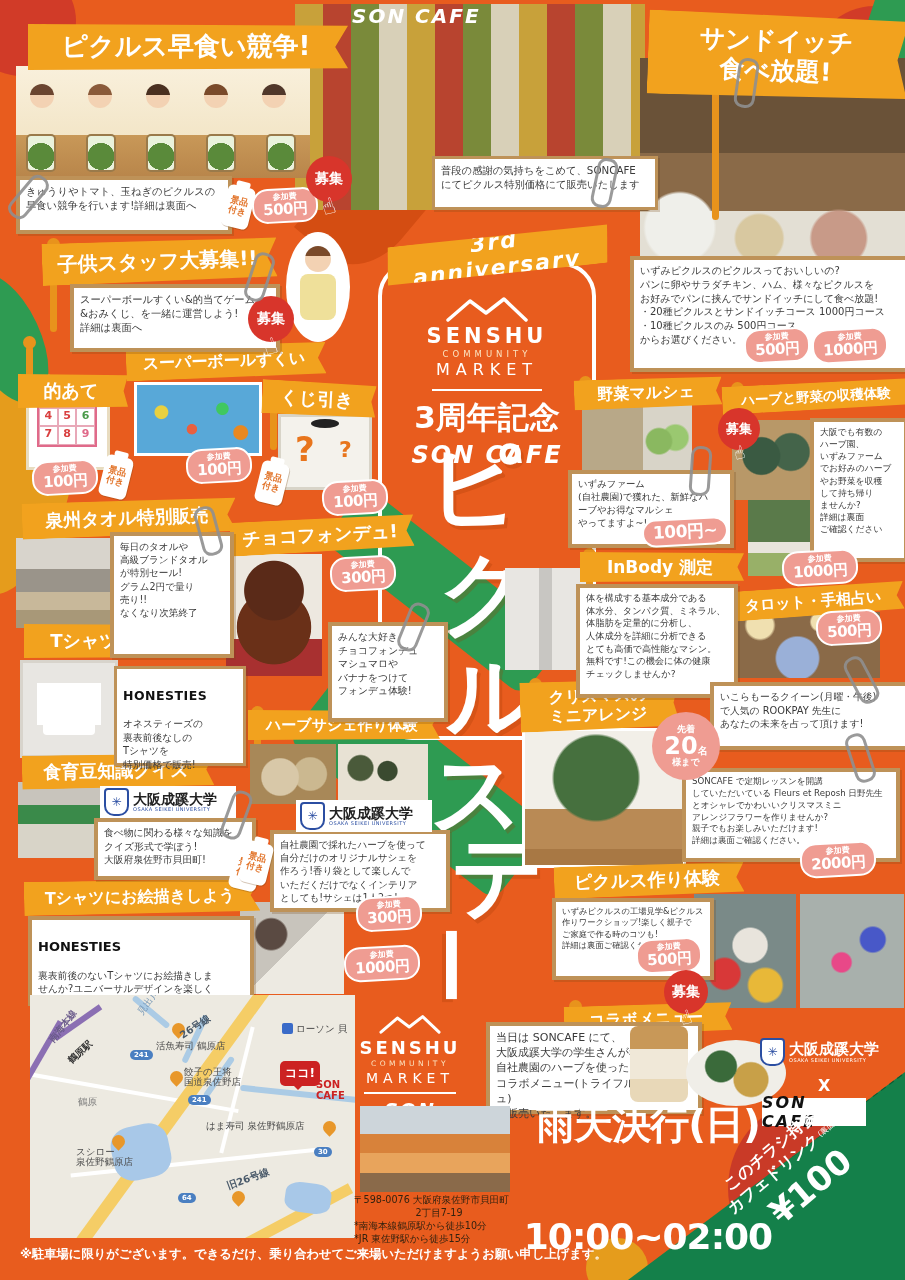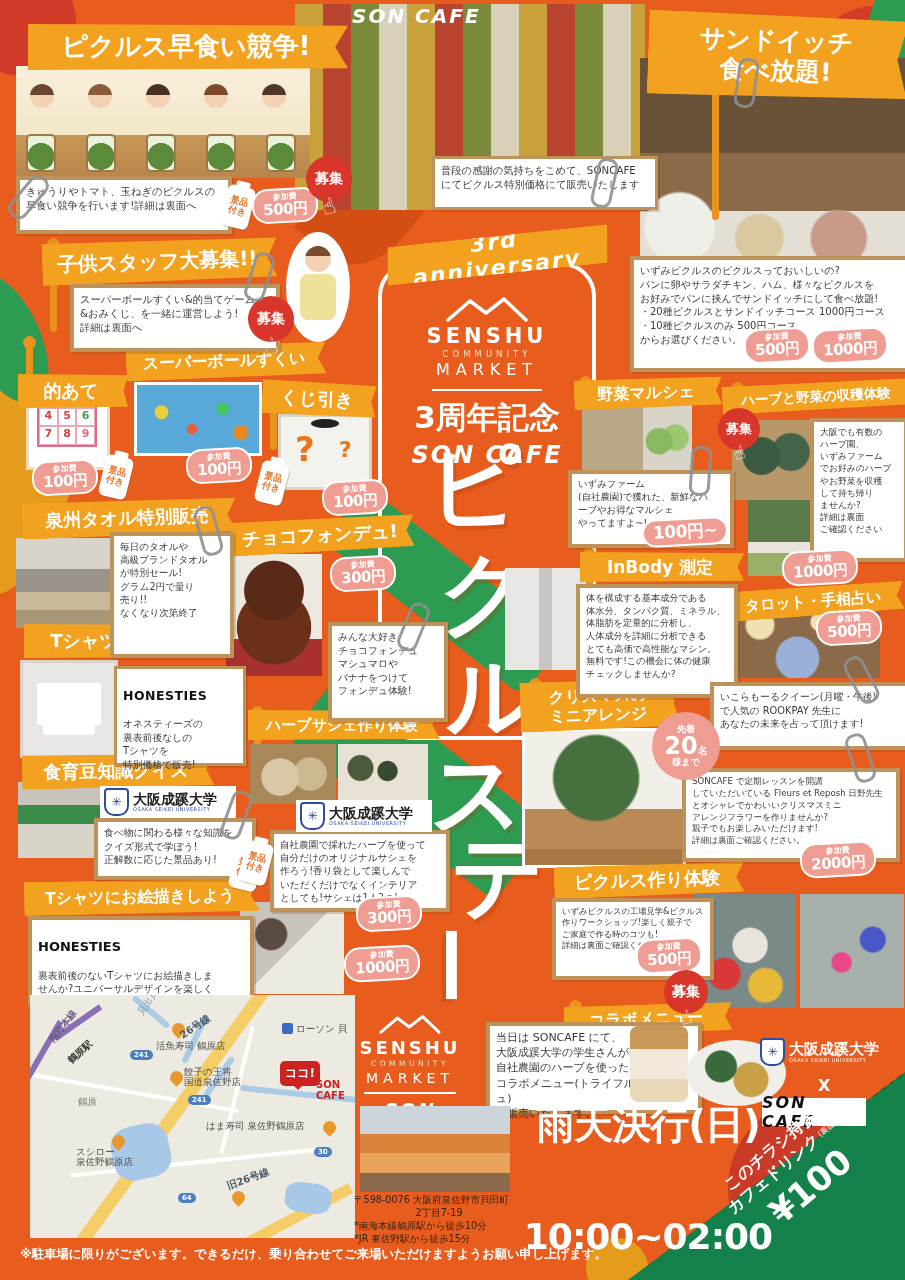--- a/index.html
+++ b/index.html
@@ -268,21 +268,21 @@
   <div class="photo" style="left:18px;top:782px;width:86px;height:76px;border:none;background:linear-gradient(180deg,#C8C4BC 0 30%,#3A8A4A 30% 55%,#D8D4C8 55%);"></div>
   <div class="univrow" style="left:100px;top:786px;width:128px;">
     <span class="shield">✳</span>
     <span>
       <span class="jp" style="display:block;">大阪成蹊大学</span>
       <span class="en" style="display:block;">OSAKA SEIKEI UNIVERSITY</span>
     </span>
   </div>
   <div class="notebox" style="left:94px;top:818px;width:142px;height:46px;font-size:9.8px;">食べ物に関わる様々な知識を
 クイズ形式で学ぼう!
-正解数に応じた景品あり!</div>
+大阪府泉佐野市貝田町!</div>
   <div class="prize" style="left:232px;top:848px;">景品
 付き</div>
 
   <div class="pole" style="left:254px;top:716px;height:56px;"></div>
   <div class="banner" style="left:248px;top:710px;width:172px;height:30px;font-size:15px;">
     <span>ハーブサシェ作り体験</span>
   </div>
   <div class="photo" style="left:250px;top:744px;width:86px;height:60px;border:none;background:radial-gradient(circle at 35% 55%,#D8C8A8 28%,transparent 30%),radial-gradient(circle at 70% 50%,#CBB890 24%,transparent 26%),#A88858;"></div>
   <div class="photo" style="left:338px;top:744px;width:90px;height:60px;border:none;background:radial-gradient(circle at 25% 40%,#4A5A3A 16%,transparent 18%),radial-gradient(circle at 55% 45%,#3A4A30 16%,transparent 18%),#E8E2D4;"></div>
   <div class="univrow" style="left:296px;top:800px;width:128px;">

